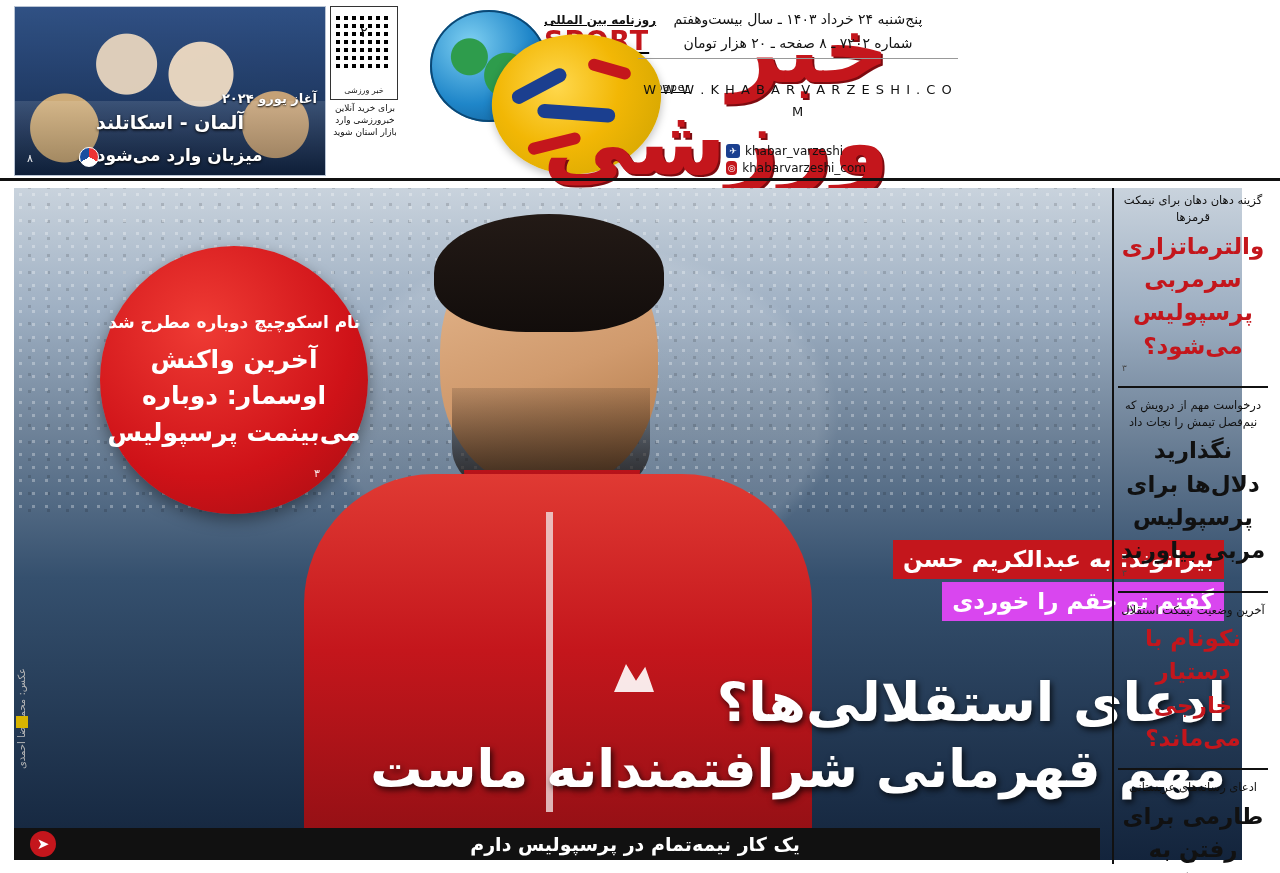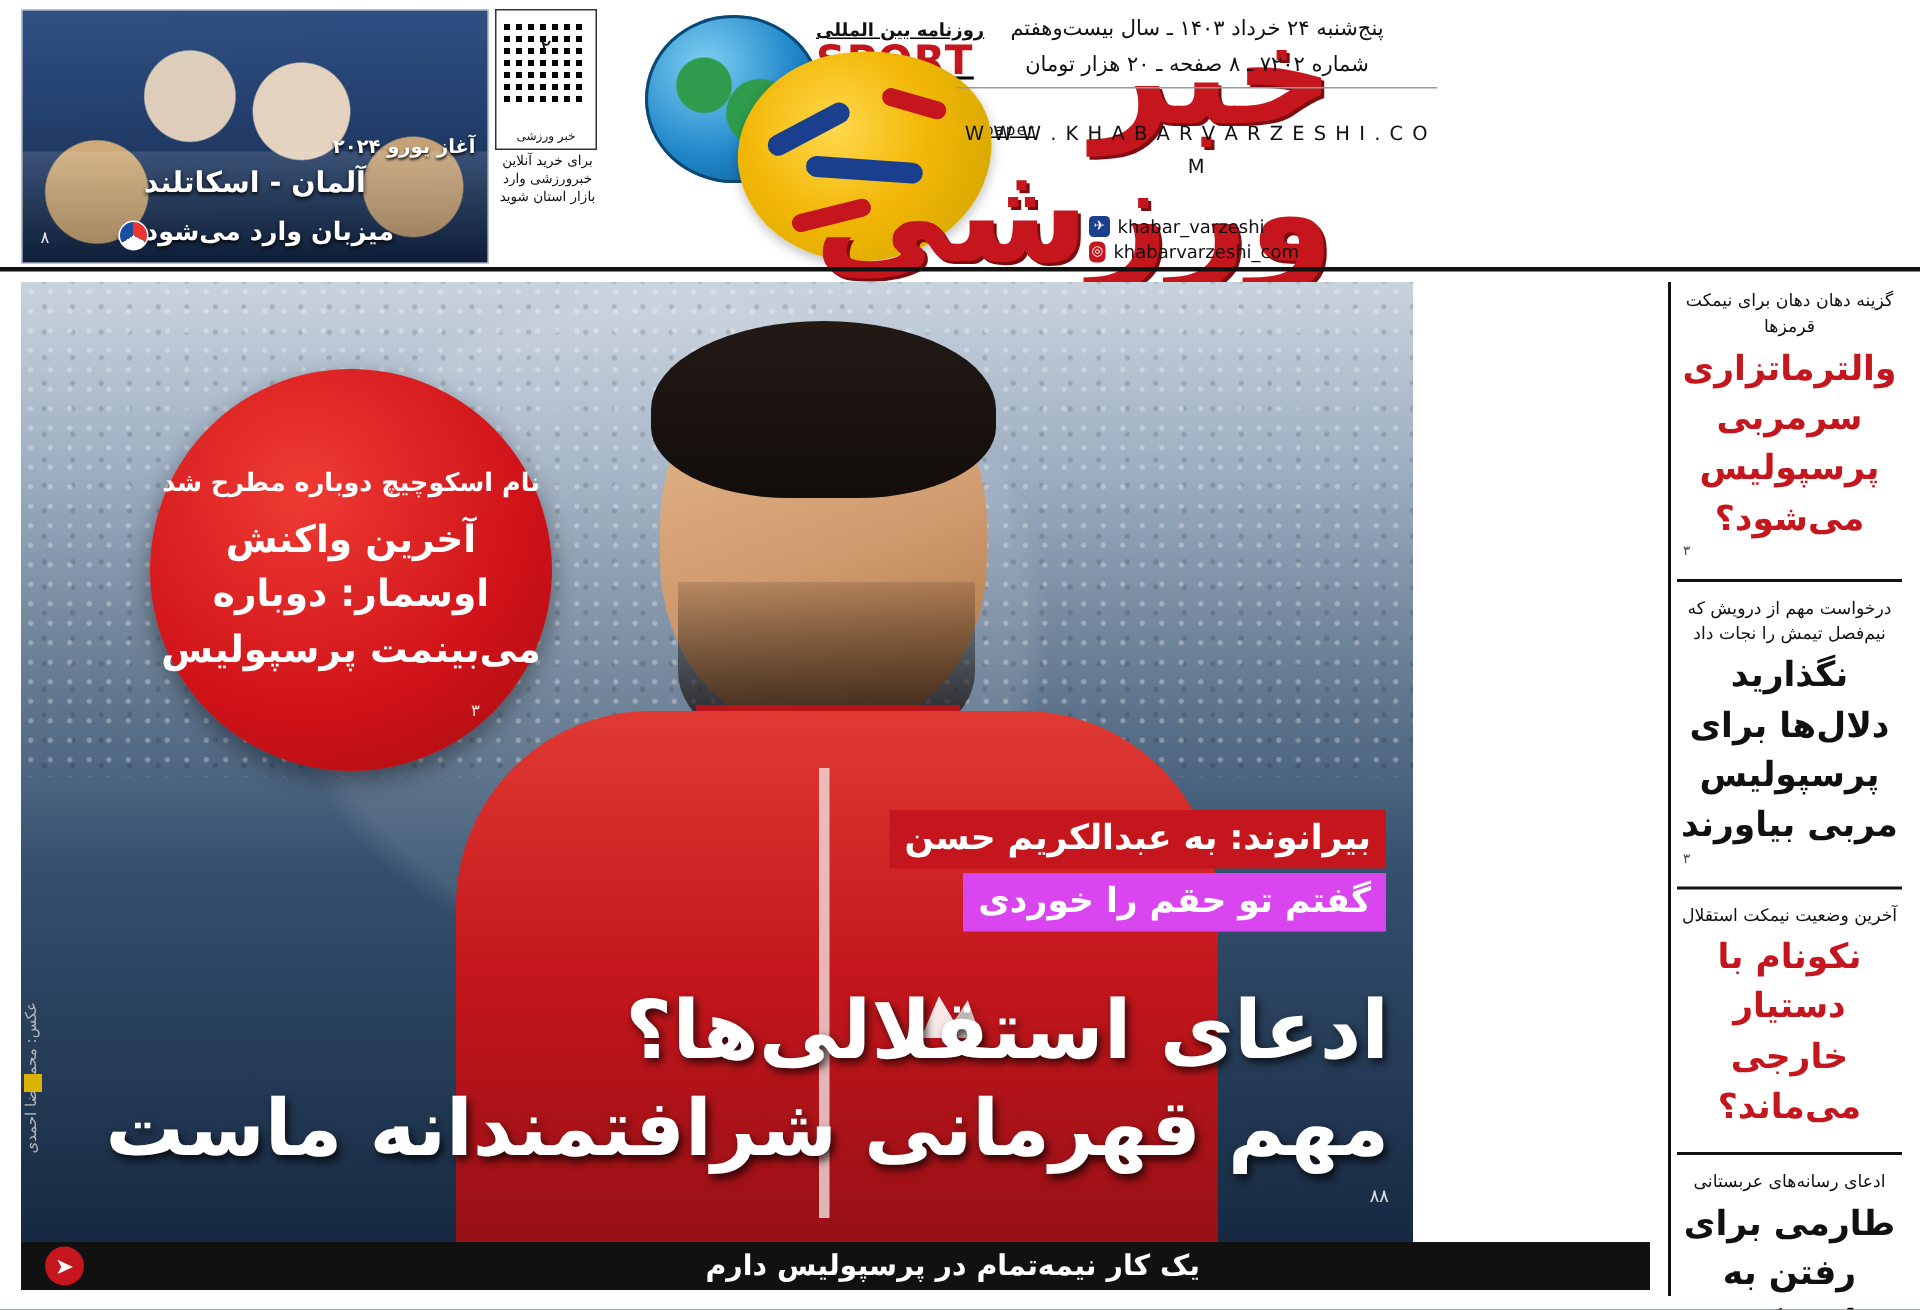--- a/index.html
+++ b/index.html
@@ -158,21 +158,21 @@
   }
   .promo-right .rtop{
     position:absolute;left:6px;top:8px;width:216px;text-align:right;direction:rtl;
     color:#fff;font-size:11px;line-height:1.4;text-shadow:0 1px 2px #000;
   }
   .promo-right .rnum{position:absolute;left:8px;bottom:4px;color:#fff;font-size:10px;}
 
   .mast-rule{position:absolute;left:0;top:178px;width:1280px;height:3px;background:#111;}
 
   
-  .main{position:absolute;left:14px;top:188px;width:928px;height:672px;background:#0b1530;overflow:hidden;}
+  .main{position:absolute;left:14px;top:188px;width:1228px;height:672px;background:#0b1530;overflow:hidden;}
   .photo{
     position:absolute;inset:0;
     background:
       radial-gradient(ellipse at 46% 34%, rgba(255,255,255,.10) 0 240px, transparent 260px),
       linear-gradient(180deg,#c9d3dd 0%,#9fb0c3 18%,#6f8399 36%,#35506e 58%,#13243c 100%);
   }
   .crowd{
     position:absolute;left:0;top:0;width:1086px;height:330px;
     background-image:
       radial-gradient(circle, rgba(255,255,255,.55) 1.5px, transparent 2px),
@@ -358,21 +358,20 @@
     </div>
 
     <div class="quote">
       <div class="q1">بیرانوند: به عبدالکریم حسن</div><br>
       <div class="q2">گفتم تو حقم را خوردی</div>
     </div>
 
     <div class="bighead">
       <div class="h1">ادعای استقلالی‌ها؟</div>
       <div class="h2">مهم قهرمانی شرافتمندانه ماست</div>
-      <div class="hnum">۸۸</div>
     </div>
 
     <div class="credit">عکس: محمدرضا احمدی</div>
     <div class="credit-icon"></div>
   </div>
 
   <div class="bottombar">
     <div class="txt">یک کار نیمه‌تمام در پرسپولیس دارم</div>
     <div class="arrow">➤</div>
   </div>

